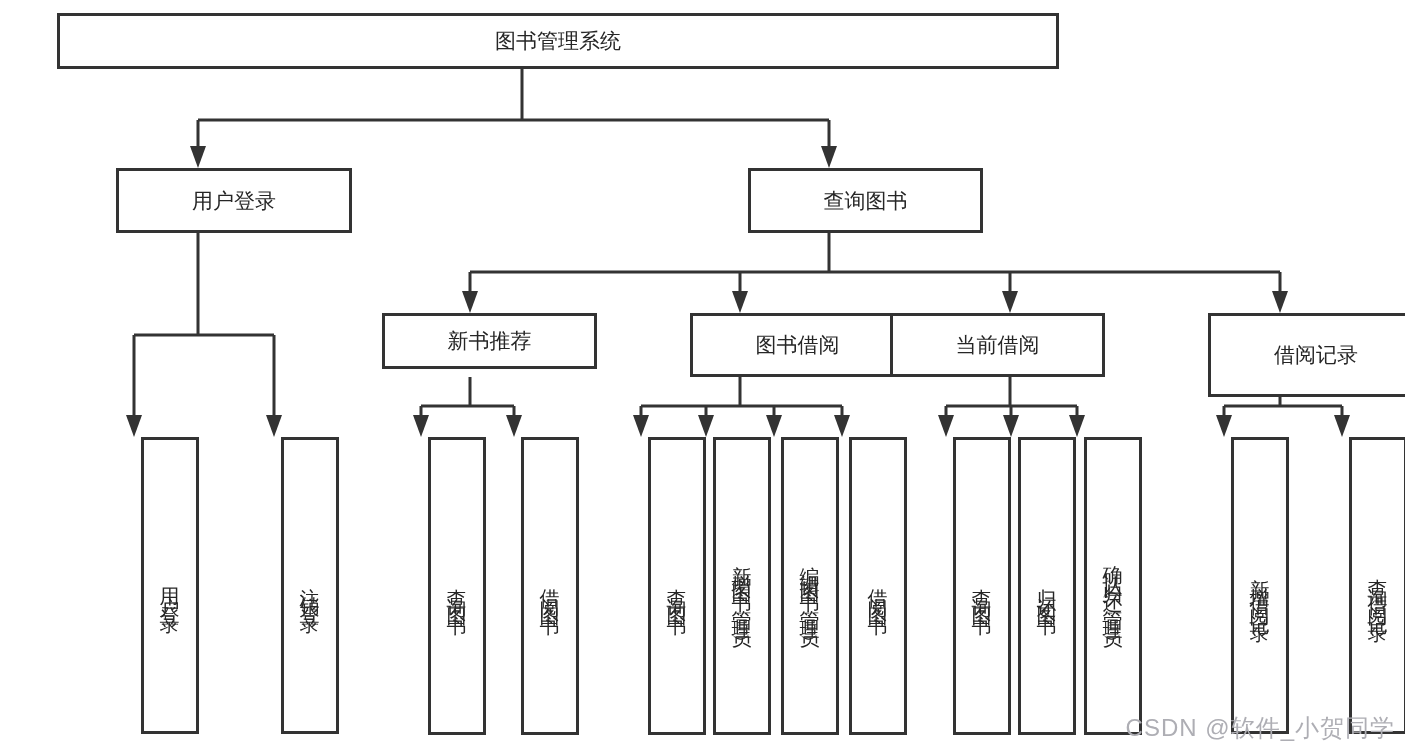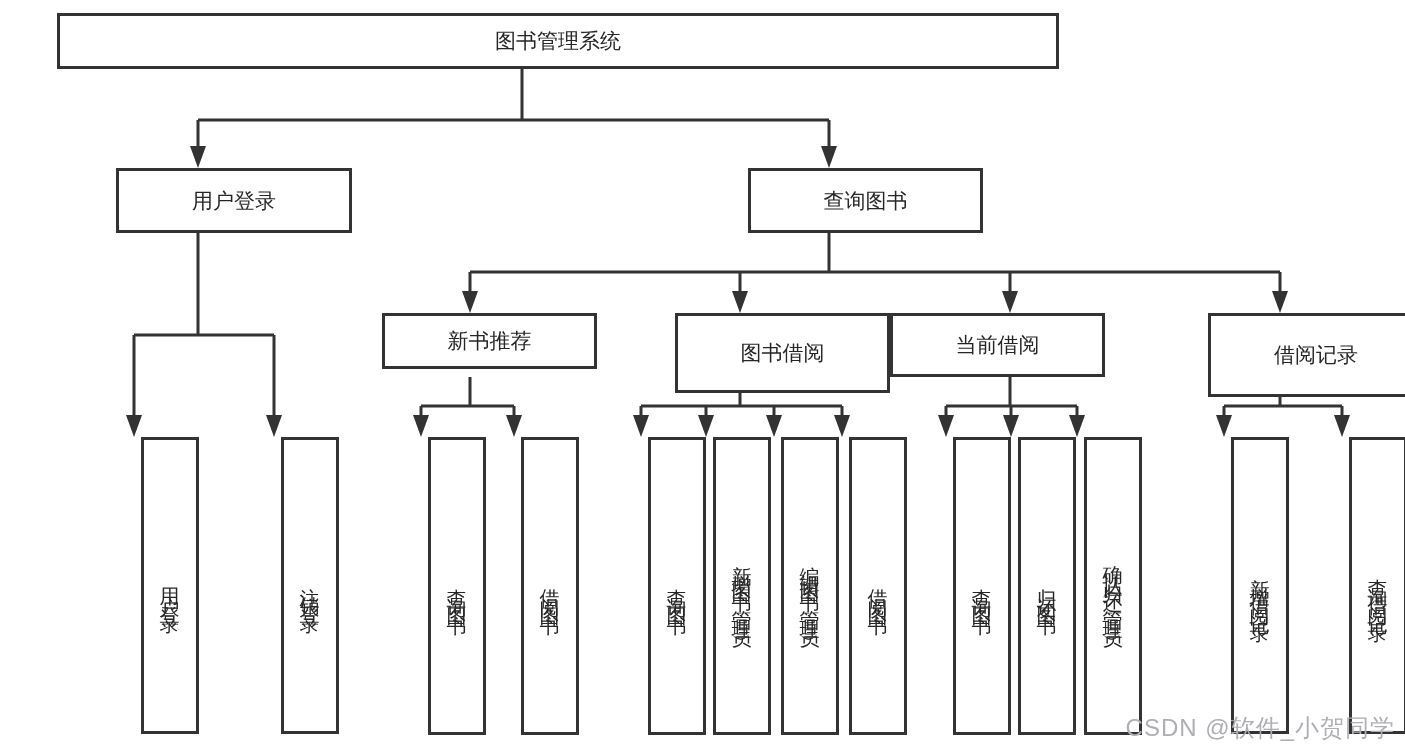--- a/index.html
+++ b/index.html
@@ -112,21 +112,21 @@
   <div class="node" style="left:80px;top:168px;width:236px;height:65px">
     <span>用户登录</span>
   </div>
   <div class="node" style="left:712px;top:168px;width:235px;height:65px">
     <span>查询图书</span>
   </div>
 
   <div class="node" style="left:346px;top:313px;width:215px;height:56px">
     <span>新书推荐</span>
   </div>
-  <div class="node" style="left:639px;top:313px;width:215px;height:80px">
+  <div class="node" style="left:654px;top:313px;width:215px;height:64px">
     <span>图书借阅</span>
   </div>
   <div class="node" style="left:854px;top:313px;width:215px;height:64px">
     <span>当前借阅</span>
   </div>
   <div class="node" style="left:1172px;top:313px;width:216px;height:84px">
     <span>借阅记录</span>
   </div>
 
   <div class="node vnode" style="left:105px;top:437px;width:58px;height:297px">

